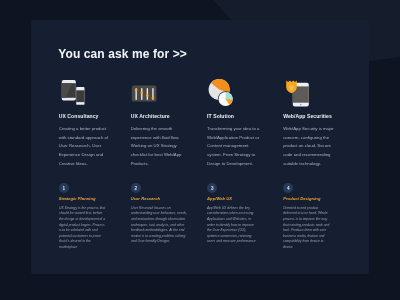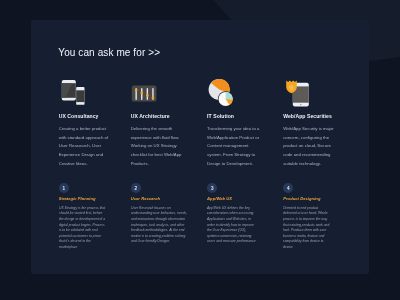--- a/index.html
+++ b/index.html
@@ -4,21 +4,21 @@
 <style>
   html,body{margin:0;padding:0;}
   body{width:400px;height:300px;overflow:hidden;background:#0e1421;
        font-family:"Liberation Sans",sans-serif;-webkit-font-smoothing:antialiased;}
   .stage{position:relative;width:400px;height:300px;overflow:hidden;background:#0e1421;}
   .bg-light{position:absolute;left:0;top:0;width:400px;height:300px;
             background:#151c2b;
             clip-path:polygon(213.5px 0, 400px 0, 400px 57px, 370px 61px, 231.5px 20.5px);}
   .panel{position:absolute;left:31.3px;top:19.6px;width:337.4px;height:254.7px;
          background:#161f31;border-radius:2px;}
-  .heading{position:absolute;left:27px;top:27px;font-size:10px;font-weight:normal;
+  .heading{position:absolute;left:27px;top:27px;font-size:12px;font-weight:bold;
            color:#f2f5fa;letter-spacing:0.1px;}
 
   .cards{position:absolute;left:24px;top:40px;width:314px;}
   .card{position:absolute;top:0;width:58px;}
   .icon-wrap{position:absolute;top:0;left:0;width:40px;height:40px;}
   .icon-wrap svg{position:absolute;}
   .card-title{position:absolute;top:53.6px;font-size:5.1px;font-weight:bold;color:#eef1f7;letter-spacing:0.05px;}
   .card-body{position:absolute;top:65.6px;font-size:4.3px;color:#aab4c6;line-height:8.6px;width:53px;}
 
   .notes{position:absolute;left:24px;top:160px;width:314px;}

